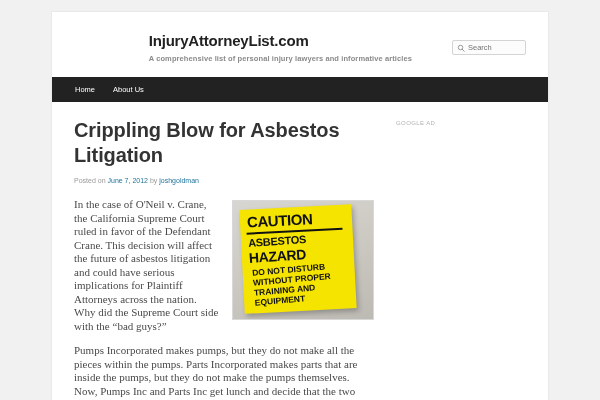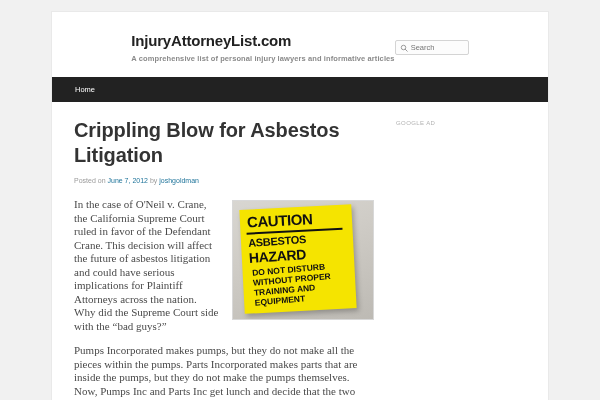--- a/index.html
+++ b/index.html
@@ -27,21 +27,21 @@
     width: 496px;
     min-height: 400px;
     background: #ffffff;
     box-shadow: 0 0 0 1px #e9e9e9;
   }
   
   .site-header {
     padding: 18px 22px 14px 22px;
     display: flex;
     align-items: flex-start;
-    justify-content: center;
+    justify-content: flex-end;
   }
   .branding {
     padding-top: 2px;
   }
   .site-title {
     font-size: 15px;
     font-weight: bold;
     color: #222222;
     letter-spacing: -0.2px;
     line-height: 1.2;
@@ -49,20 +49,21 @@
   }
   .site-description {
     font-size: 7.5px;
     color: #8a8a8a;
     margin-top: 4px;
     letter-spacing: 0.1px;
     font-weight: bold;
   }
   .search-form {
     margin-top: 10px;
+    margin-left: 40px;
   }
   .search-box {
     width: 64px;
     height: 13px;
     border: 1px solid #d4d4d4;
     background: #fcfcfc;
     border-radius: 2px;
     display: flex;
     align-items: center;
     padding: 0 4px;
@@ -251,20 +252,21 @@
             <circle cx="7" cy="7" r="4.5"></circle>
             <line x1="10.5" y1="10.5" x2="14.5" y2="14.5" stroke-linecap="round"></line>
           </svg>
           <input class="search-input" type="text" placeholder="Search" style="">
         </div>
       </div>
     </div>
 
     <div class="nav-bar">
       <a class="nav-item current" href="#">Home</a>
+      <a class="nav-item" href="#">About Us</a>
     </div>
 
     <div class="content-wrap">
       <div class="article">
         <h2 class="entry-title">Crippling Blow for Asbestos Litigation</h2>
         <div class="entry-meta">
           <span>Posted on</span>
           <a href="#">June 7, 2012</a>
           <span>by</span>
           <a href="#">joshgoldman</a>

